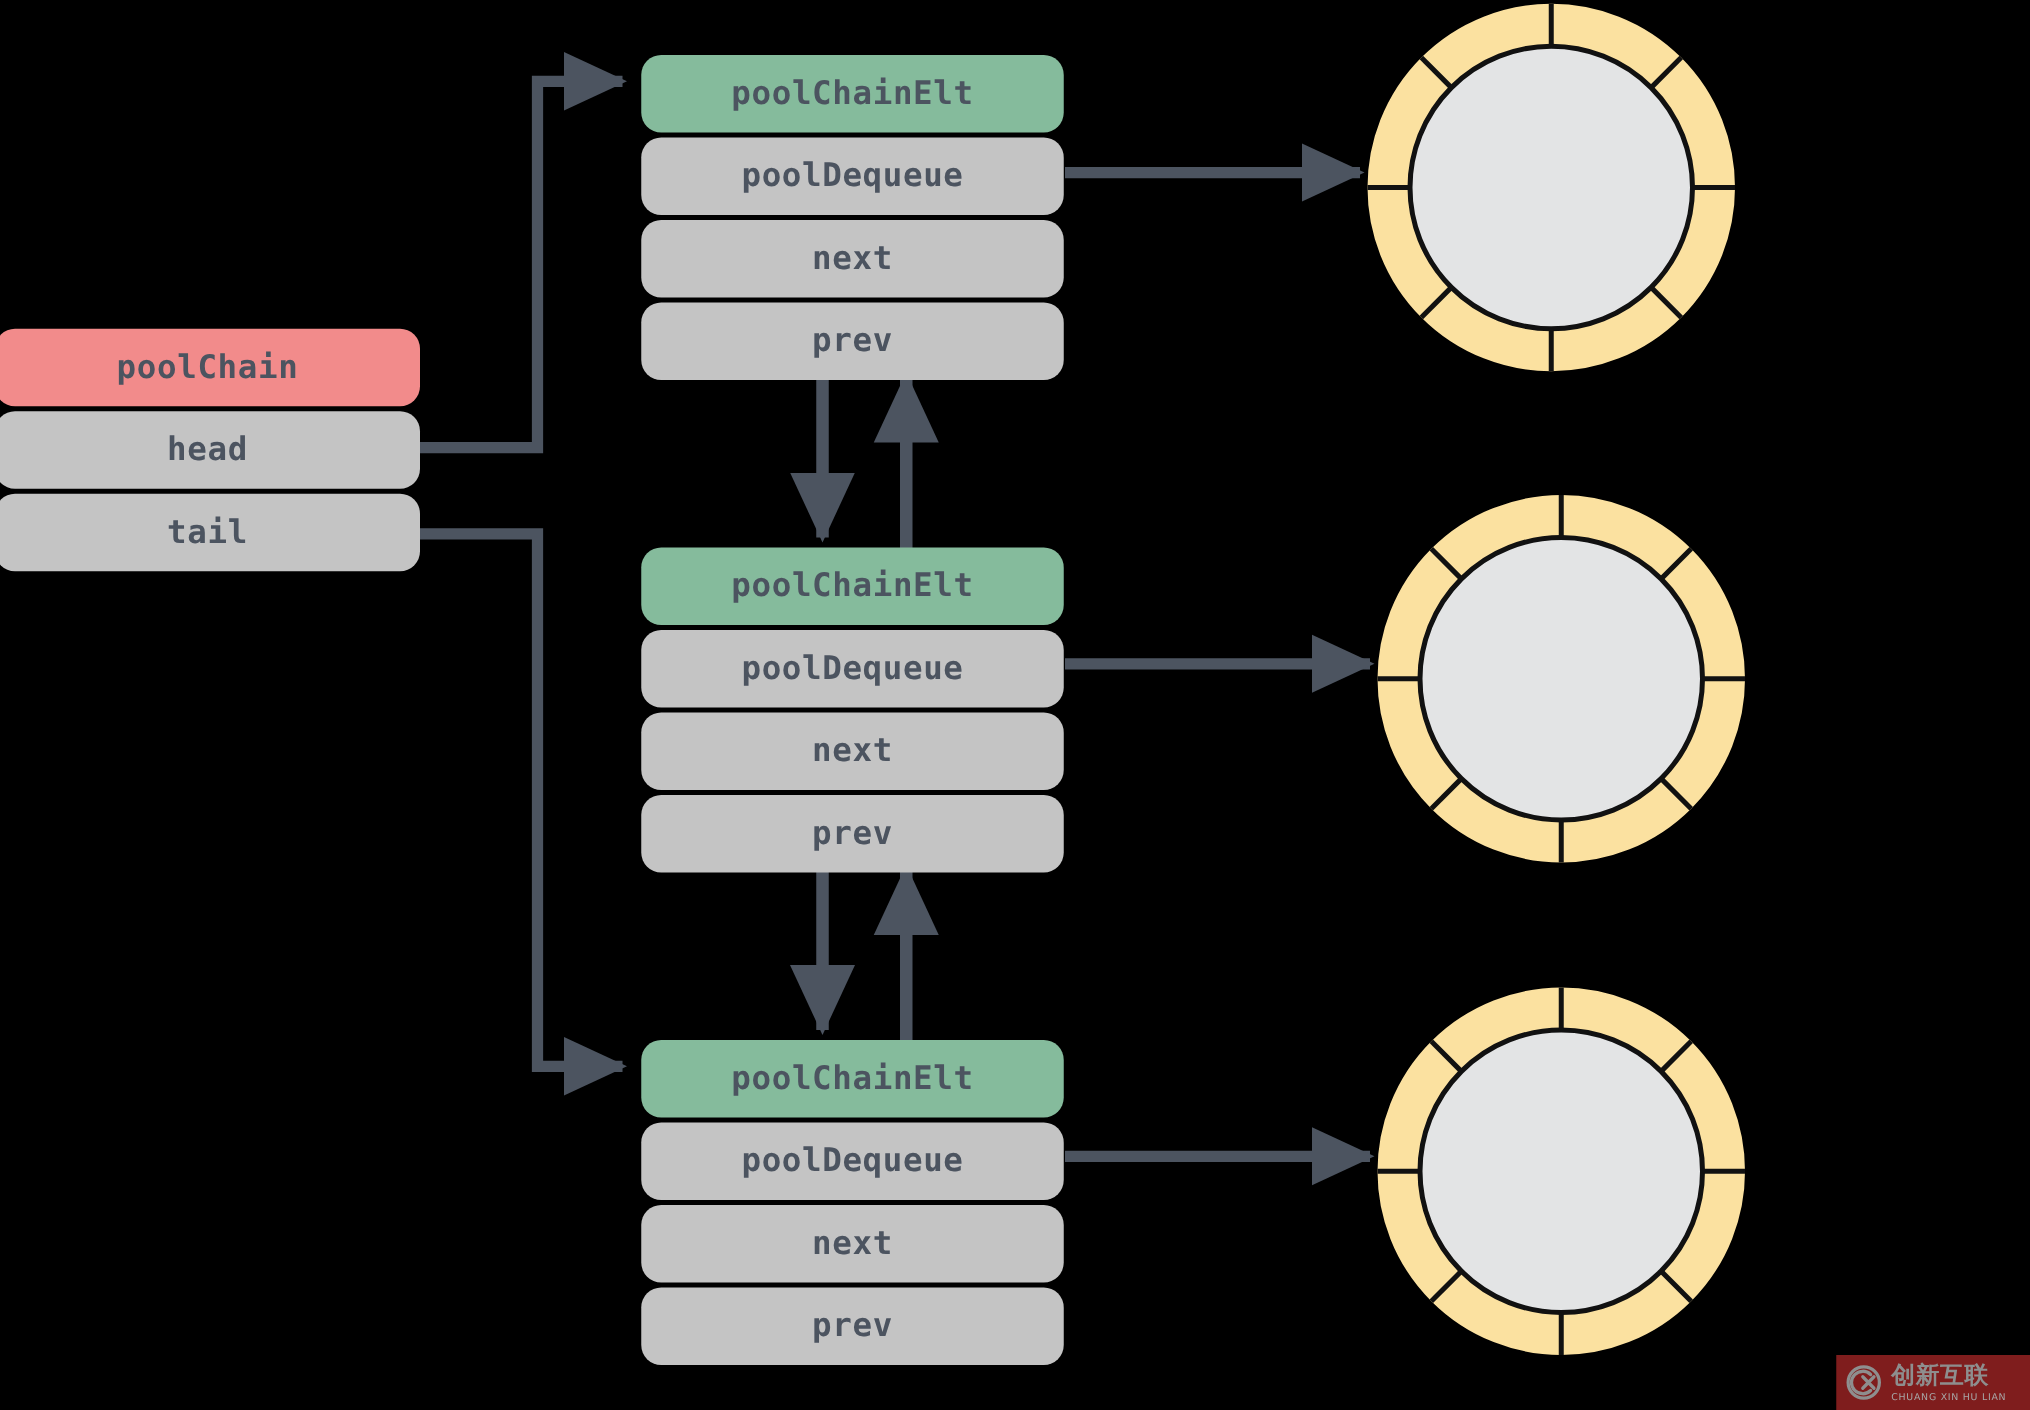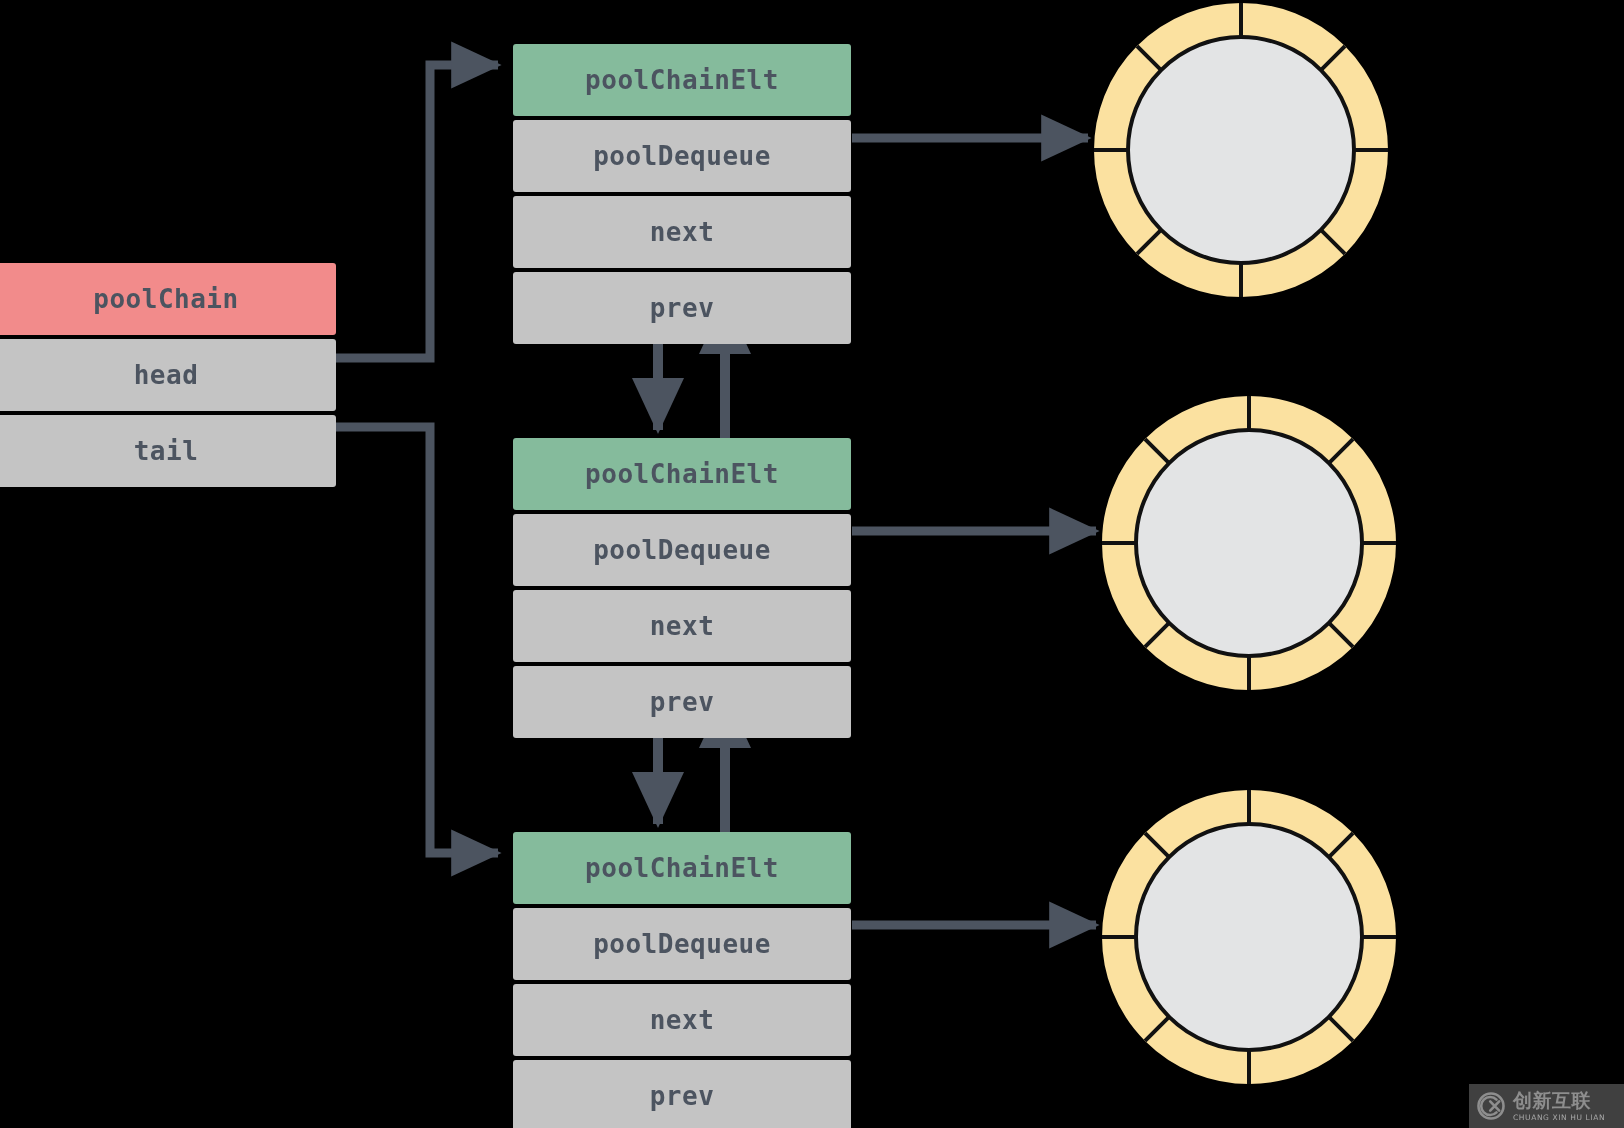--- a/index.html
+++ b/index.html
@@ -23,46 +23,46 @@
     height: 1128px;
     pointer-events: none;
   }
   .struct {
     position: absolute;
     display: flex;
     flex-direction: column;
     gap: 4px;
   }
   .row {
-    height: 72px;
+    height: 62px;
     display: flex;
     align-items: center;
     justify-content: center;
-    border-radius: 3px;
+    border-radius: 16px;
     color: #4c5460;
     font-size: 26px;
     font-weight: bold;
     letter-spacing: 0.5px;
     white-space: nowrap;
     font-family: "DejaVu Sans Mono", "Liberation Mono", monospace;
     text-align: center;
   }
   .row.header-red   { background: #f28b8b; }
   .row.header-green { background: #85bb9c; }
   .row.field        { background: #c4c4c4; }
 
   .ring {
     position: absolute;
   }
   .watermark {
     position: absolute;
     display: flex;
     align-items: center;
     gap: 7px;
-    background: #404040;
+    background: #7f1d1d;
     padding: 6px 9px 6px 7px;
     box-sizing: border-box;
   }
   .wm-logo {
     flex: 0 0 auto;
   }
   .wm-text {
     display: flex;
     flex-direction: column;
     line-height: 1;

